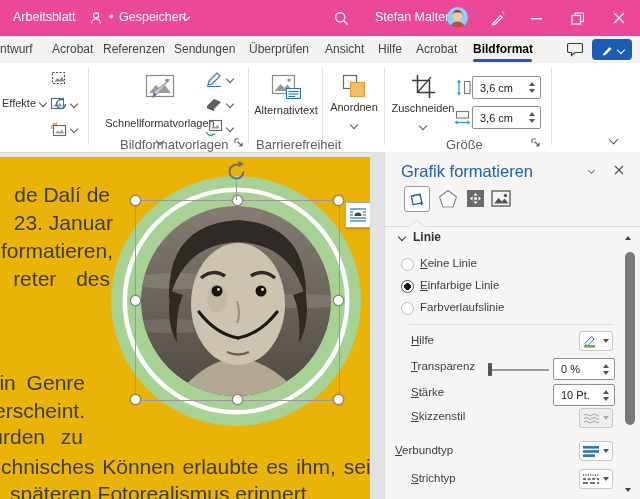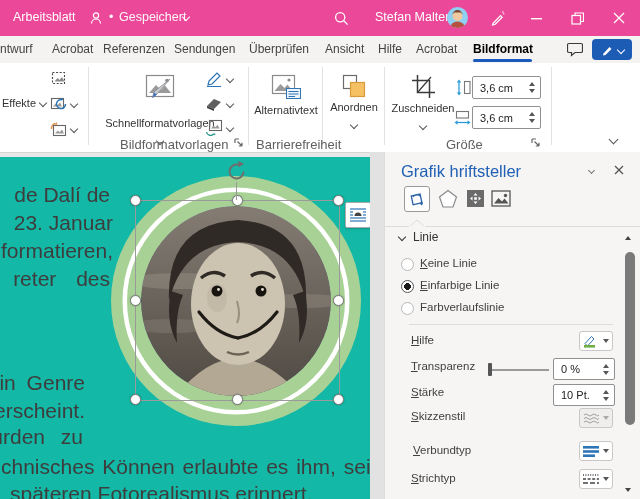--- a/index.html
+++ b/index.html
@@ -26,21 +26,21 @@
   .caret{display:inline-block;width:5px;height:5px;border-right:1.3px solid #555;
     border-bottom:1.3px solid #555;transform:rotate(45deg);vertical-align:middle}
   .smallbtn{position:absolute;display:flex;align-items:center;gap:4px;cursor:default}
   .spinfield{position:absolute;width:67px;height:21px;background:#fff;border:1px solid #919191;
     border-radius:2px;display:flex;align-items:center}
   .spinfield .v{font-size:11px;color:#222;padding-left:7px;flex:1}
   .spins{display:flex;flex-direction:column;gap:3px;padding-right:5px}
   .tri-up{width:0;height:0;border-left:3.5px solid transparent;border-right:3.5px solid transparent;border-bottom:4px solid #555}
   .tri-dn{width:0;height:0;border-left:3.5px solid transparent;border-right:3.5px solid transparent;border-top:4px solid #555}
   
-  #page{left:0;top:157px;width:370px;height:342px;background:#14b8a6}
+  #page{left:0;top:157px;width:370px;height:342px;background:#eab308}
   .dline{position:absolute;font-size:21px;color:#3d3d3d;white-space:nowrap}
   #photo{left:141px;top:49px;width:190px;height:190px;border-radius:50%;overflow:hidden;
     box-shadow:0 0 0 14px #a8d295,0 0 0 18.5px #ffffff,0 0 0 30px #a8d295}
   #selrect{left:135px;top:43px;width:203px;height:199px;border:1px solid #9a9a9a}
   .handle{position:absolute;width:9px;height:9px;border-radius:50%;background:#fff;
     border:1px solid #767676;box-shadow:0 0 2px rgba(0,0,0,.25)}
   #layoutbtn{left:345px;top:45px;width:24px;height:24px;background:#fff;border:1px solid #ababab;
     border-radius:2px;box-shadow:0 1px 2px rgba(0,0,0,.2);display:flex;align-items:center;justify-content:center}
   
   #gutter{left:370px;top:152px;width:14px;height:347px;background:#e2e2e2}
@@ -344,21 +344,21 @@
       <line x1="1" y1="11" x2="17" y2="11" stroke="#2e75b6" stroke-width="1.2"></line>
       <line x1="1" y1="14" x2="17" y2="14" stroke="#2e75b6" stroke-width="1.2"></line>
       <path d="M5.5 9 a3.5 3.5 0 0 1 7 0z" fill="#444"></path>
     </svg>
   </div>
 </div>
 
 <div class="abs" id="gutter"></div>
 
 <div class="abs" id="pane">
-  <div class="abs" id="pane-title">Grafik hriftsteller</div>
+  <div class="abs" id="pane-title">Grafik formatieren</div>
   <span class="abs caret" style="left:204px;top:16px;width:4px;height:4px;border-color:#777"></span>
   <svg class="abs" style="left:229px;top:13px" width="10" height="10">
     <line x1="1" y1="1" x2="9" y2="9" stroke="#555" stroke-width="1.2"></line>
     <line x1="9" y1="1" x2="1" y2="9" stroke="#555" stroke-width="1.2"></line>
   </svg>
 
   <div class="ptab sel" style="left:19px;top:34px">
     <svg width="17" height="17">
       <rect x="3" y="4" width="9" height="9" transform="rotate(-12 7 8)" fill="none" stroke="#2b5fa8" stroke-width="1.3"></rect>
       <path d="M12.5 10 q2.5 2.5 0 4.5 q-2.5 -2 0 -4.5z" fill="#2b5fa8"></path>
@@ -384,21 +384,21 @@
       <path d="M3 13.5 l4.5-5.5 3.5 3.5 2.5-3 4 5z" fill="#555"></path>
     </svg>
   </div>
   <div class="pdiv" style="left:0;top:74px;width:256px"></div>
   <svg class="abs" style="left:24px;top:68px" width="16" height="7">
     <polygon points="8,0 16,7 0,7" fill="#f6f5f4" stroke="#dcdcdc" stroke-width="1"></polygon>
     <rect x="0" y="6" width="16" height="2" fill="#f6f5f4"></rect>
   </svg>
 
   <span class="abs caret" style="left:14px;top:82px;border-color:#333"></span>
-  <span class="abs" style="left:28px;top:78px;font-size:12px;font-weight:normal;color:#333">Linie</span>
+  <span class="abs" style="left:28px;top:78px;font-size:12px;font-weight:bold;color:#333">Linie</span>
 
   <div class="radio" style="left:16px;top:106px"></div>
   <span class="plabel akey" style="left:35px;top:105px">Keine Linie</span>
   <div class="radio sel" style="left:16px;top:128px"></div>
   <span class="plabel akey" style="left:35px;top:127px">Einfarbige Linie</span>
   <div class="radio" style="left:16px;top:150px"></div>
   <span class="plabel" style="left:35px;top:149px">Farbverlaufslinie</span>
 
   <div class="pdiv" style="left:24px;top:172px;width:204px"></div>
 
@@ -434,21 +434,21 @@
   <span class="plabel akey" style="left:26px;top:258px">Skizzenstil</span>
   <div class="pbtn disabled" style="left:194px;top:256px">
     <svg width="16" height="12">
       <path d="M1 3 q2-2 4 0 t4 0 t4 0 t3 0" fill="none" stroke="#a0a0a0" stroke-width="1"></path>
       <path d="M1 6.5 q2-2 4 0 t4 0 t4 0 t3 0" fill="none" stroke="#a0a0a0" stroke-width="1"></path>
       <path d="M1 10 q2-2 4 0 t4 0 t4 0 t3 0" fill="none" stroke="#a0a0a0" stroke-width="1"></path>
     </svg>
     <span class="tri-dn" style="border-top-color:#aaa"></span>
   </div>
 
-  <span class="plabel akey" style="left:28px;top:292px">Verbundtyp</span>
+  <span class="plabel akey" style="left:10px;top:292px">Verbundtyp</span>
   <div class="pbtn" style="left:194px;top:289px">
     <svg width="16" height="13">
       <rect x="0" y="1" width="16" height="2.6" fill="#2e75b6"></rect>
       <rect x="0" y="5.2" width="16" height="2.6" fill="#2e75b6"></rect>
       <rect x="0" y="9.4" width="12" height="2.6" fill="#2e75b6"></rect>
     </svg>
     <span class="tri-dn"></span>
   </div>
 
   <span class="plabel akey" style="left:26px;top:320px">Strichtyp</span>

